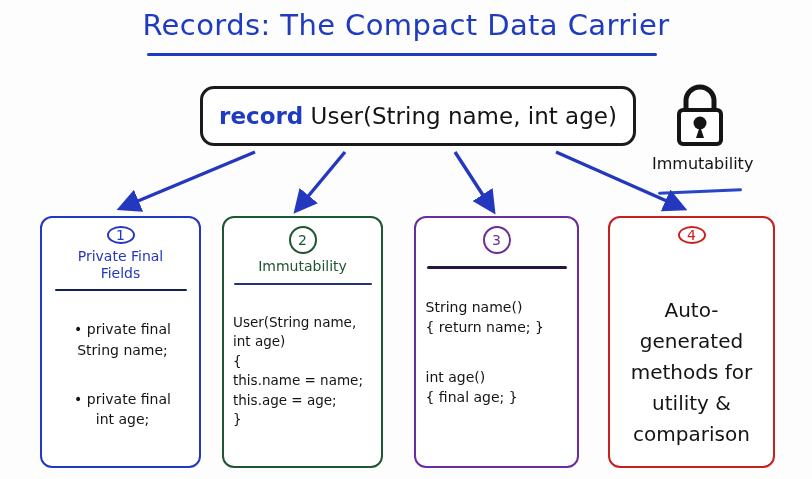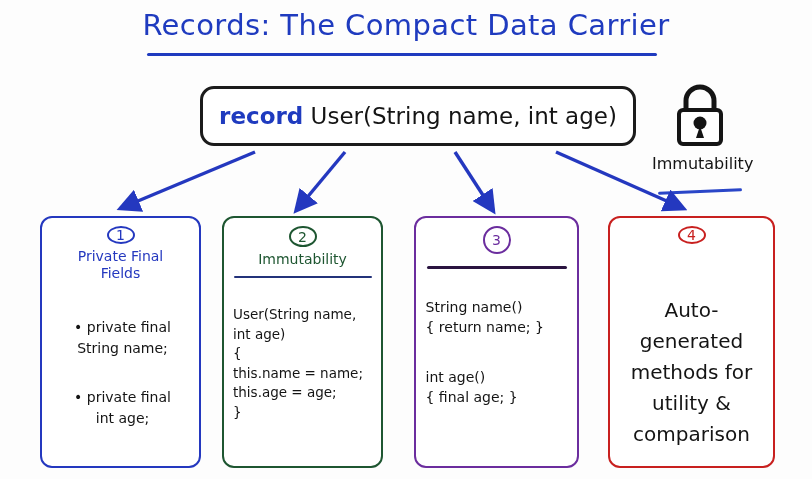--- a/index.html
+++ b/index.html
@@ -84,21 +84,21 @@
 
   .body{
     font-size:14px;line-height:1.45;color:#141414;
     white-space:pre-line;width:100%;
   }
   #card1 .body{padding-left:4px;text-align:center;}
   #card2 .body{padding-left:2px;font-size:13.5px;}
   #card3 .body{padding-left:3px;}
   #card4 .body{text-align:center;font-size:20px;line-height:1.55;}
   .body .blk{margin-bottom:9px;}
-  .body .blk:last-child{margin-bottom:16px;}
+  .body .blk:last-child{margin-bottom:8px;}
 </style>
 </head>
 <body>
 
 <div class="stage">
 
   <div class="title">Records: The Compact Data Carrier</div>
   <div class="title-rule"></div>
 
   <div class="record-box">

